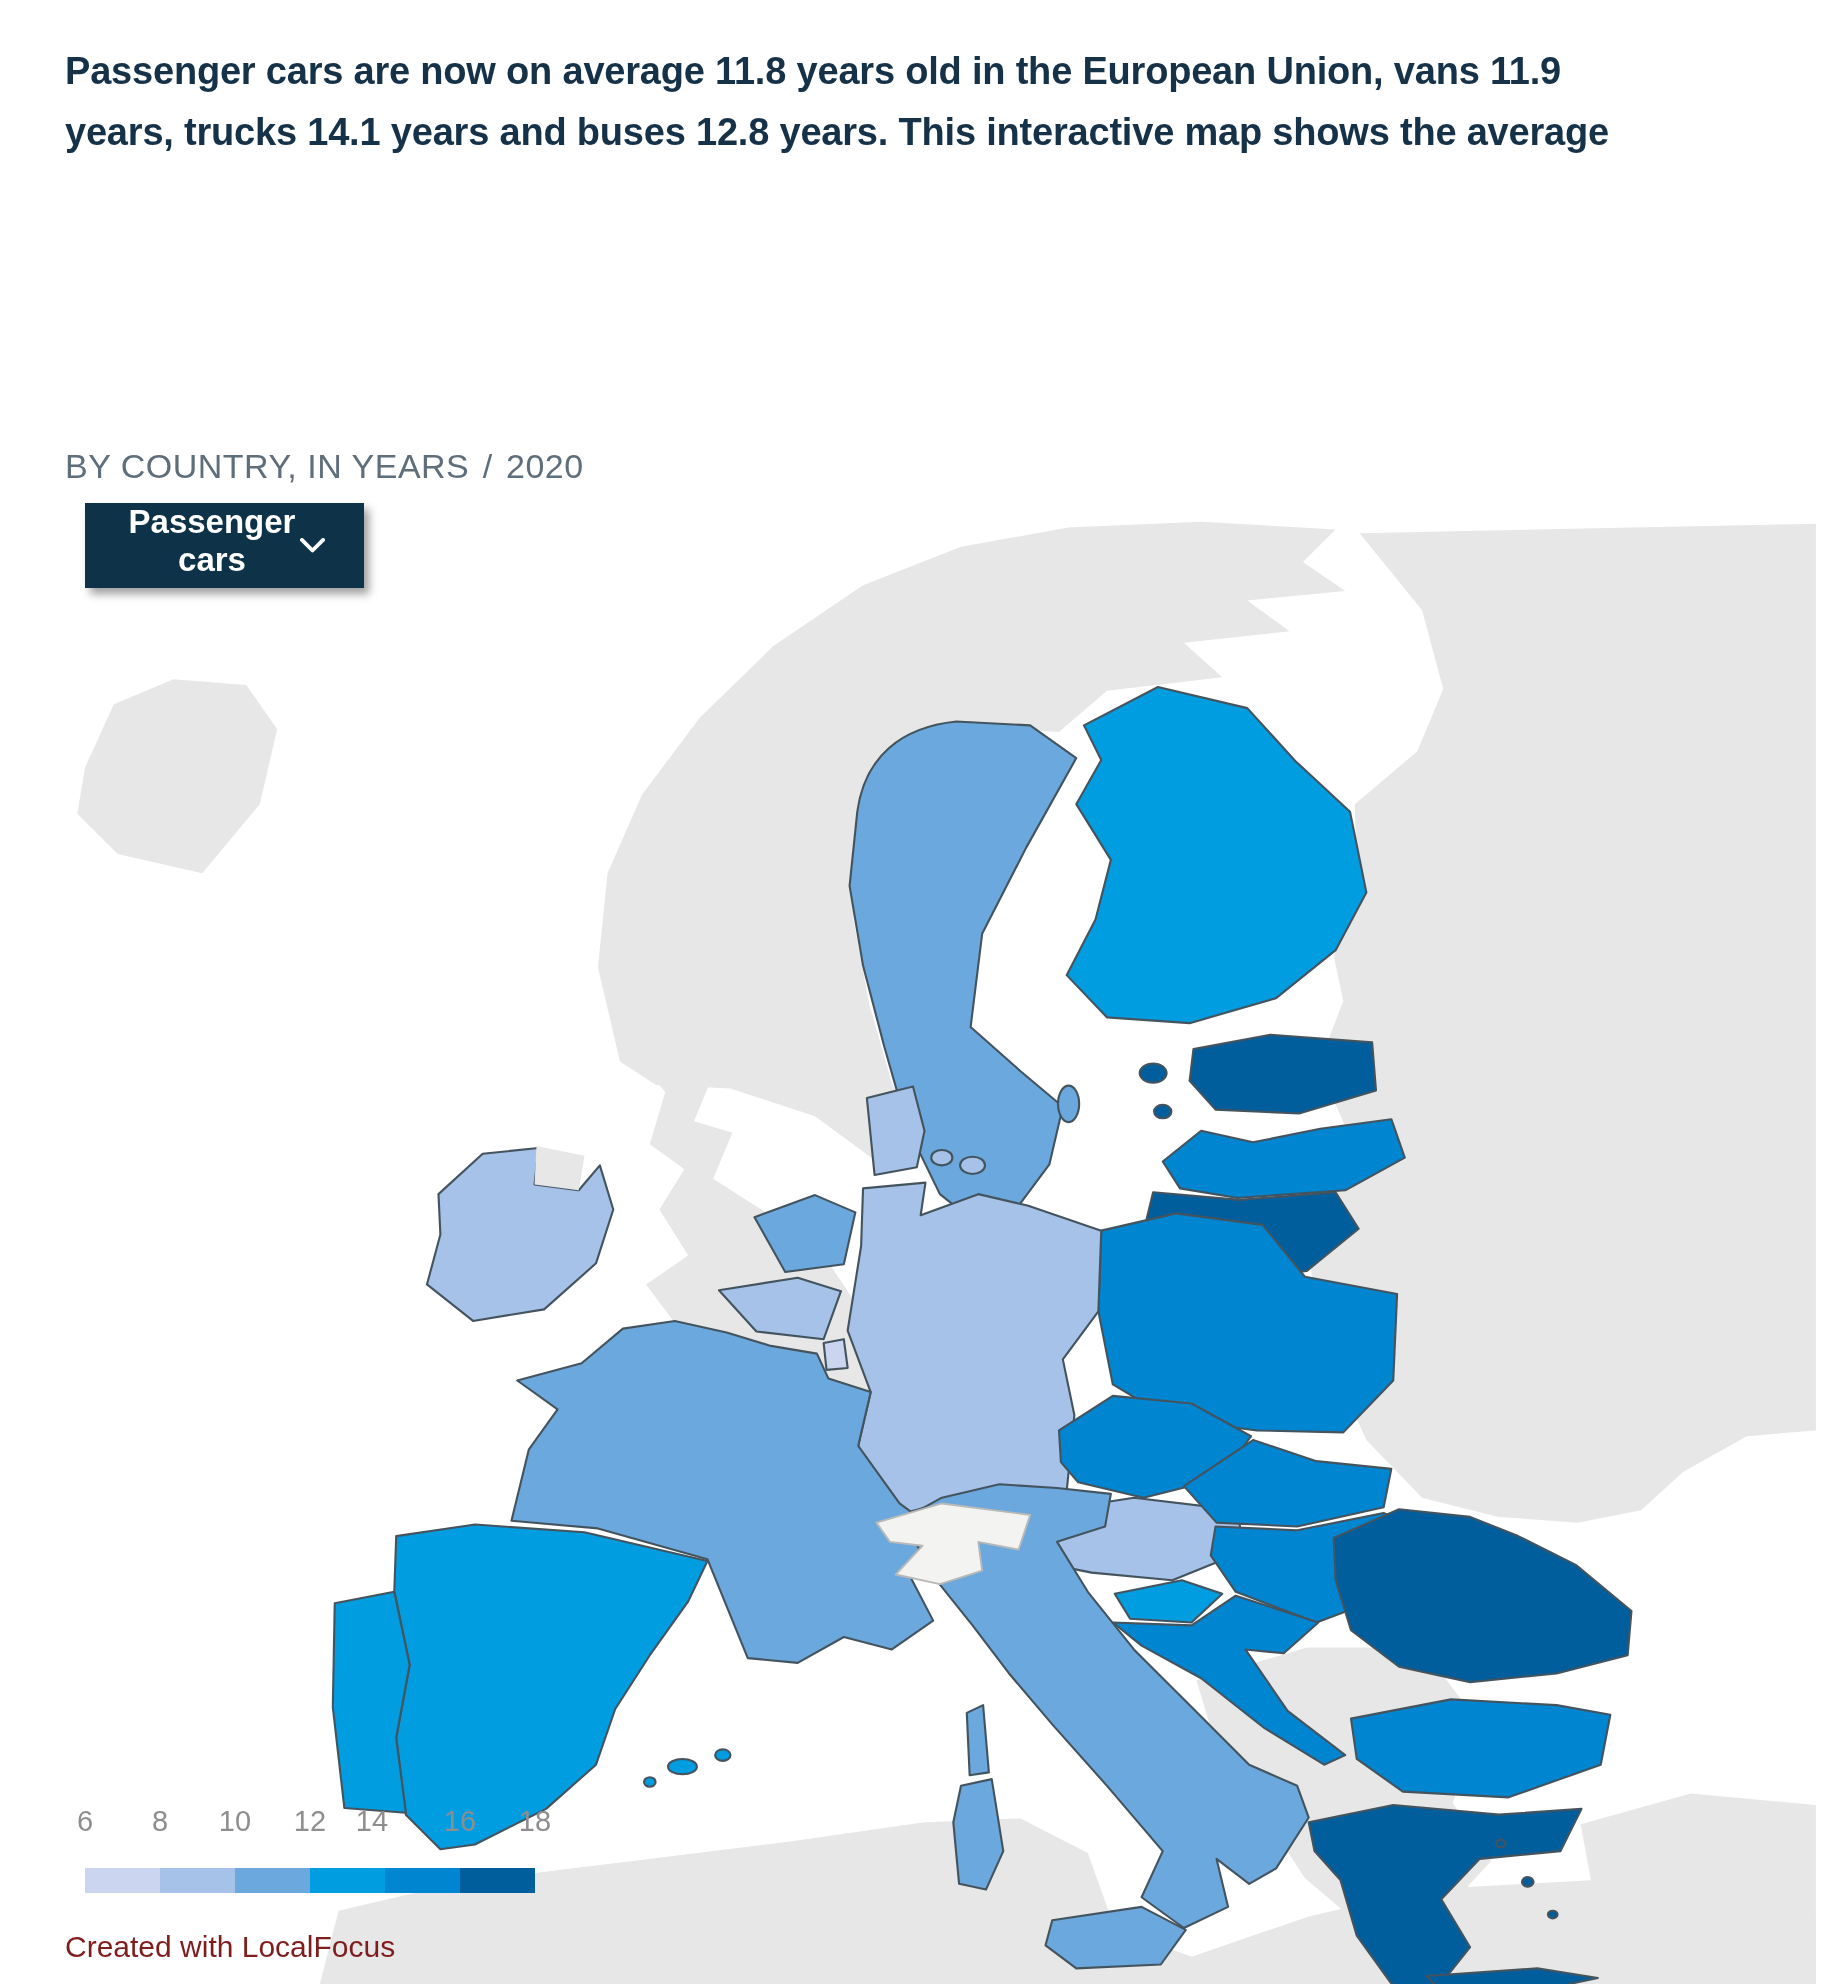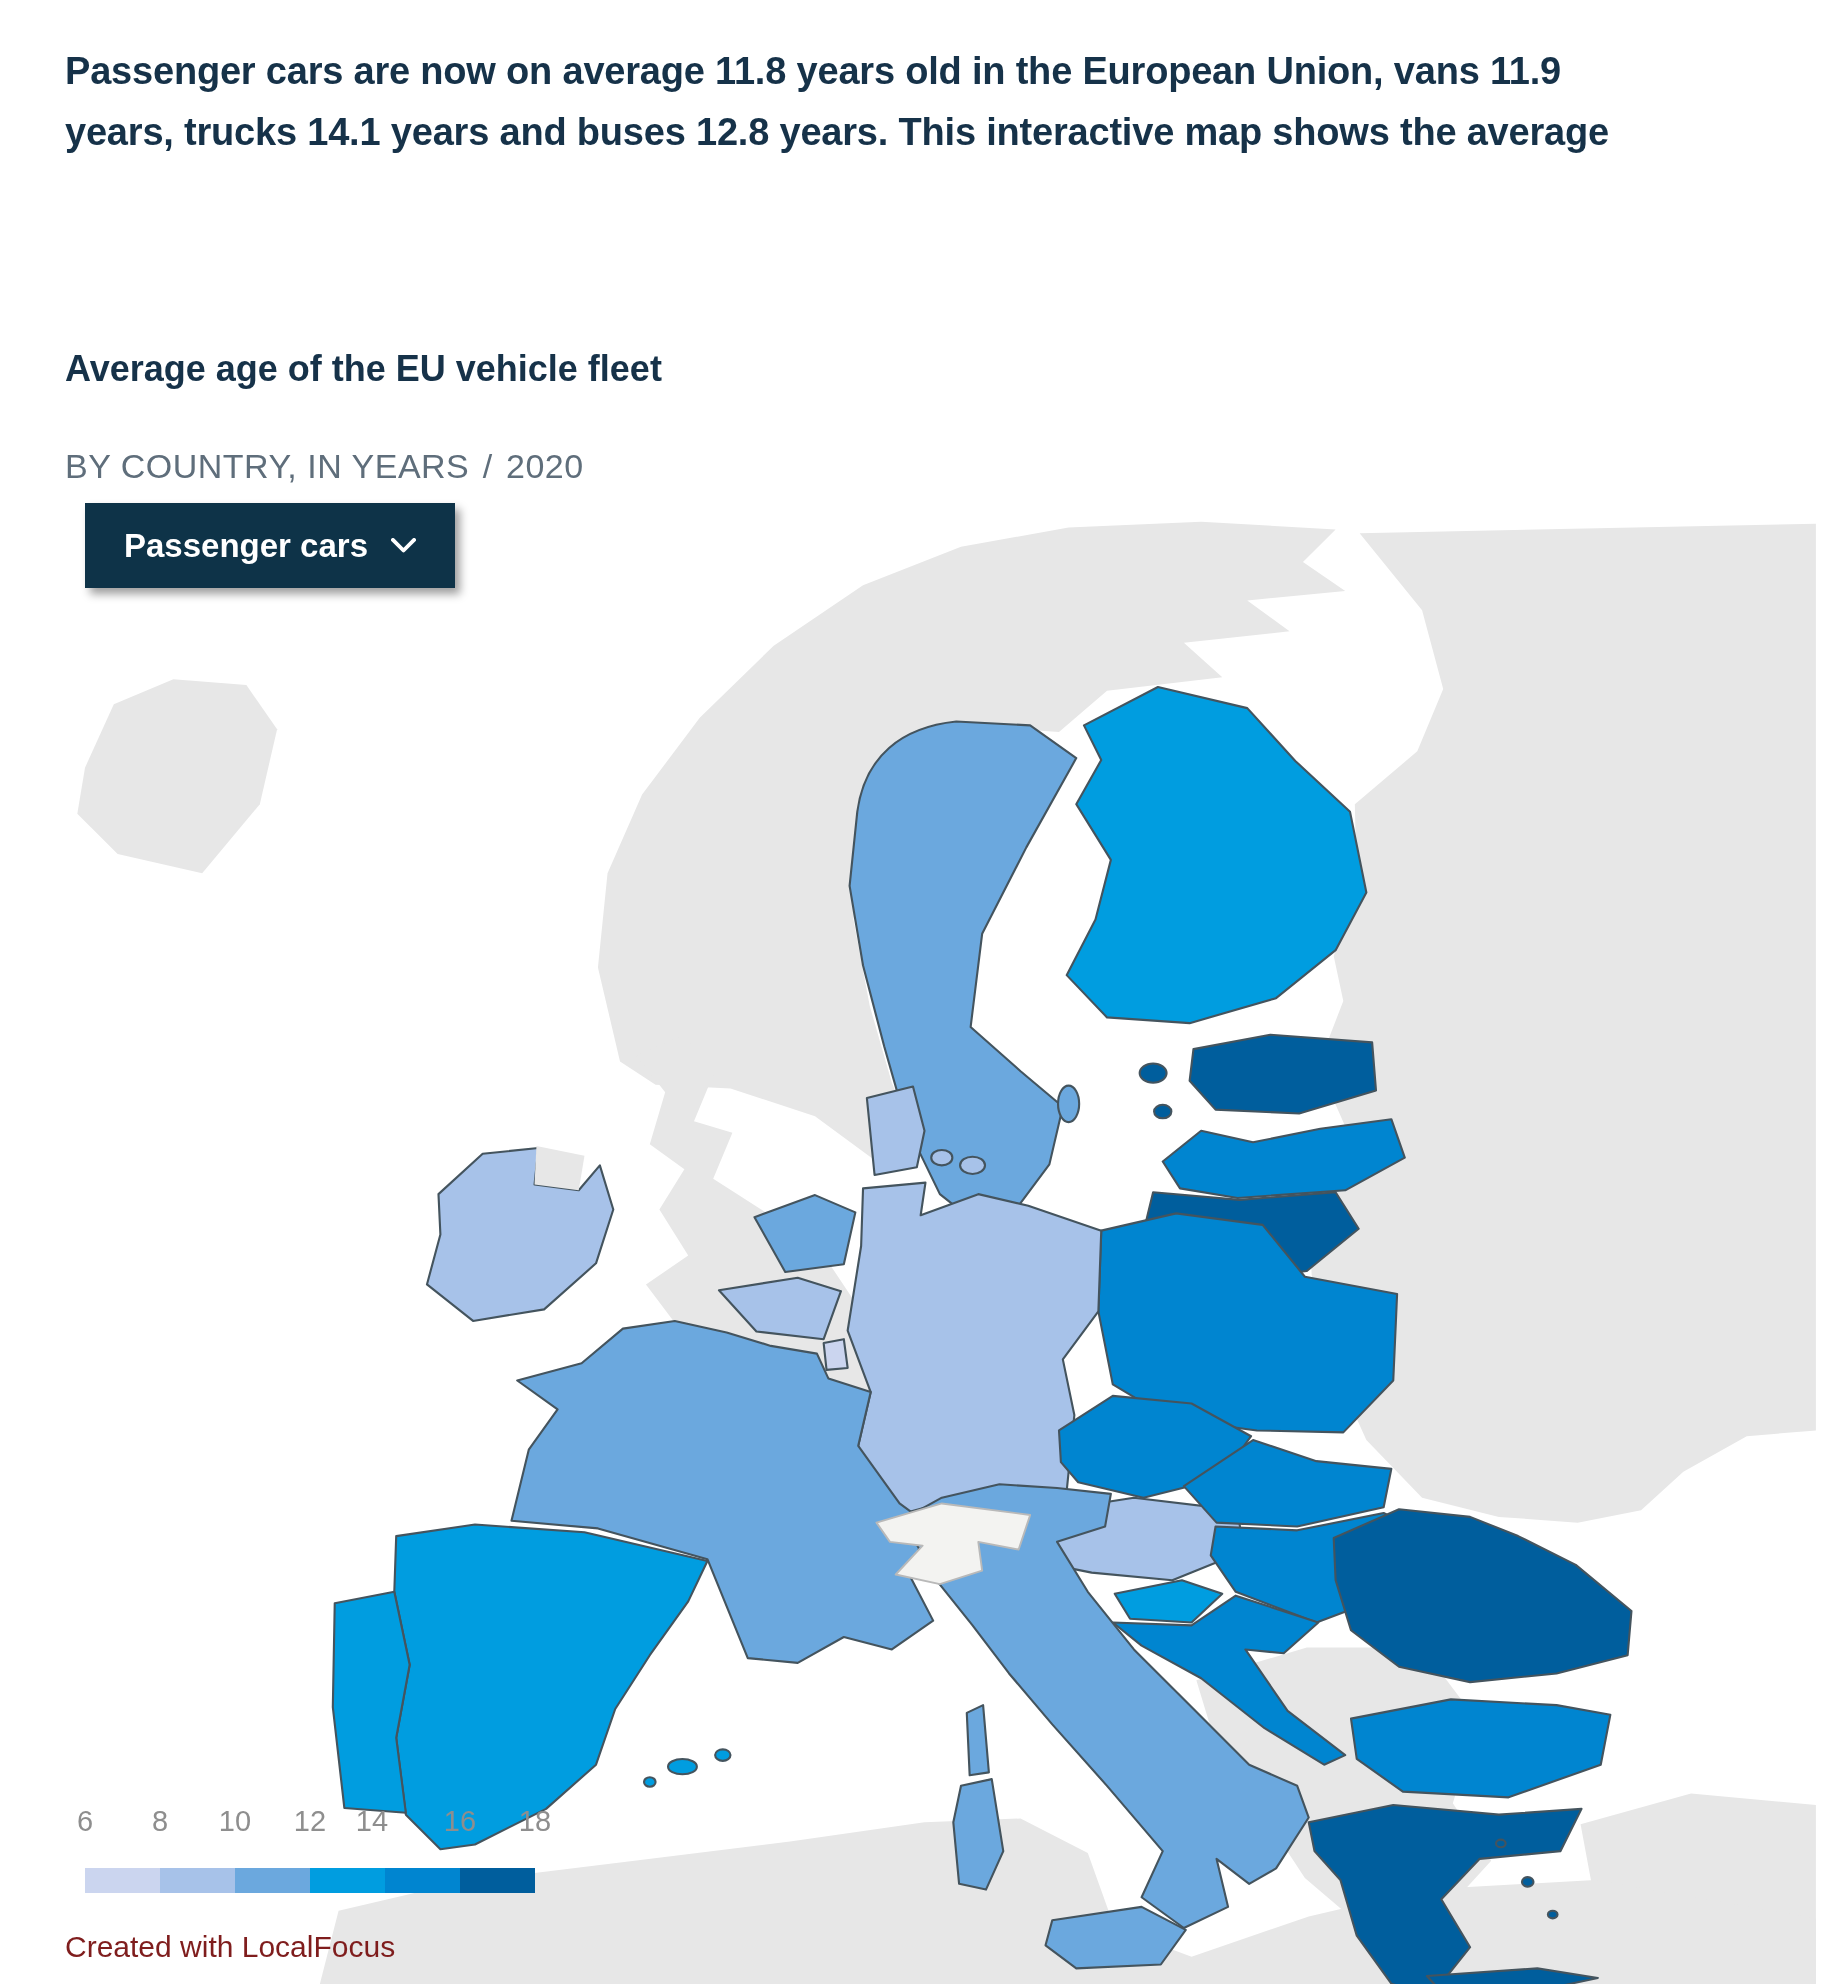--- a/index.html
+++ b/index.html
@@ -5,22 +5,22 @@
   html,body{margin:0;padding:0;background:#fff;}
   body{font-family:"Liberation Sans","DejaVu Sans",sans-serif;}
   #stage{position:relative;width:1845px;height:1985px;background:#fff;overflow:hidden;margin-top:16px;}
 
   .intro{position:absolute;left:65px;top:25px;width:1729px;
     font-size:38px;font-weight:700;color:#163249;line-height:61px;letter-spacing:-0.2px;}
   .chart-title{position:absolute;left:65px;top:332px;font-size:36px;font-weight:700;color:#163249;}
   .chart-subtitle{position:absolute;left:65px;top:431px;font-size:34px;color:#5f6e7b;letter-spacing:0.5px;}
   .chart-subtitle .sep{margin:0 13.4px;color:#5f6e7b;}
 
-  .dropdown{position:absolute;left:85px;top:487px;width:370px;height:85px;
-    background:#0e3348;color:#fff;border:none;display:flex;align-items:center;
+  .dropdown{position:absolute;left:85px;top:487px;width:279px;height:85px;
+    background:#0e3348;color:#fff;border:none;display:flex;
     padding:0 39px;box-sizing:border-box;cursor:pointer;
     box-shadow:4.8px 5.8px 8.6px rgba(0,0,0,0.38);}
   .dropdown .lbl{font-size:33px;font-weight:700;font-family:"Liberation Sans",sans-serif;}
   .dropdown .chev{margin-left:auto;display:flex;align-items:center;}
 
   .mapwrap{position:absolute;left:58px;top:500px;width:1758px;height:1485px;}
   svg .gray{fill:#e7e7e7;stroke:none;}
   svg .eu{stroke:#44545e;stroke-width:2.2;stroke-linejoin:round;fill:#cccccc;}
   svg .nodata{fill:#f3f3f1;stroke:#b9b9b9;stroke-width:2;stroke-linejoin:round;}
 
@@ -39,21 +39,20 @@
 </head>
 <body>
 
 <div id="stage">
 
   <div class="intro">
     <div>Passenger cars are now on average 11.8 years old in the European Union, vans 11.9</div>
     <div>years, trucks 14.1 years and buses 12.8 years. This interactive map shows the average</div>
   </div>
 
-  <div class="chart-title">Average age of the EU vehicle fleet</div>
 
   <div class="chart-subtitle">
     <span>BY COUNTRY, IN YEARS</span><span class="sep">/</span><span>2020</span>
   </div>
 
   <button class="dropdown">
     <span class="lbl">Passenger cars</span>
     <span class="chev">
       <svg width="25" height="15.4" viewBox="0 0 26 16">
           <polyline points="2,2 13,13 24,2" fill="none" stroke="#ffffff" stroke-width="4" stroke-linecap="round" stroke-linejoin="round"></polyline>

